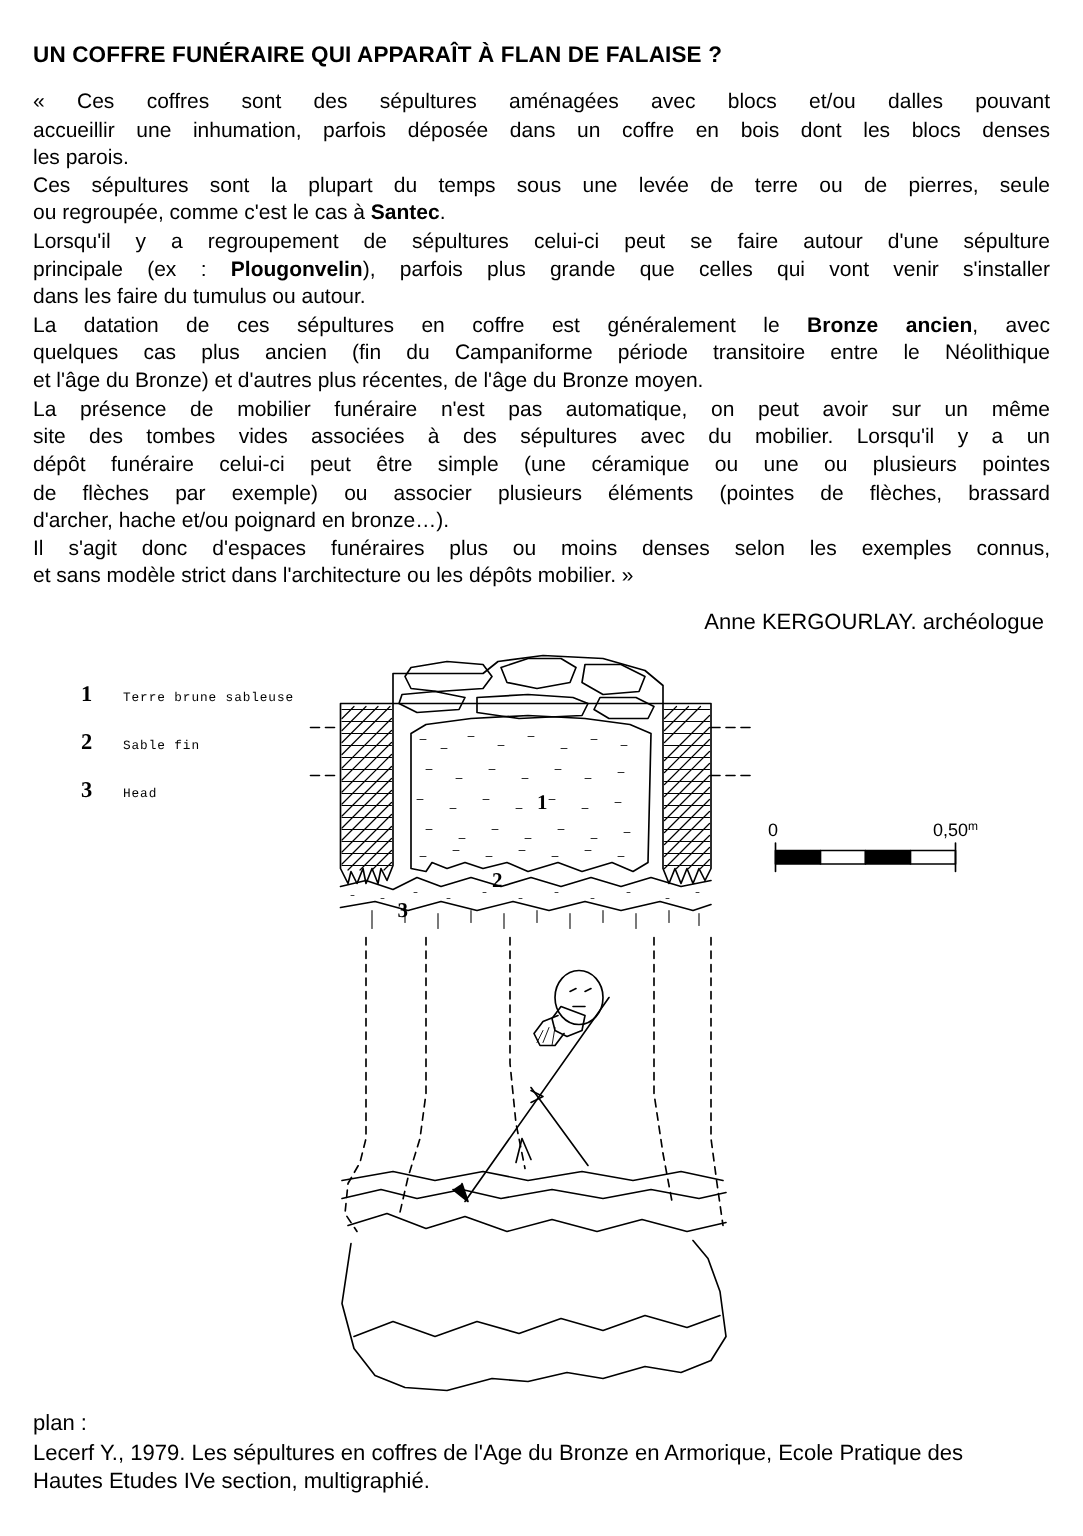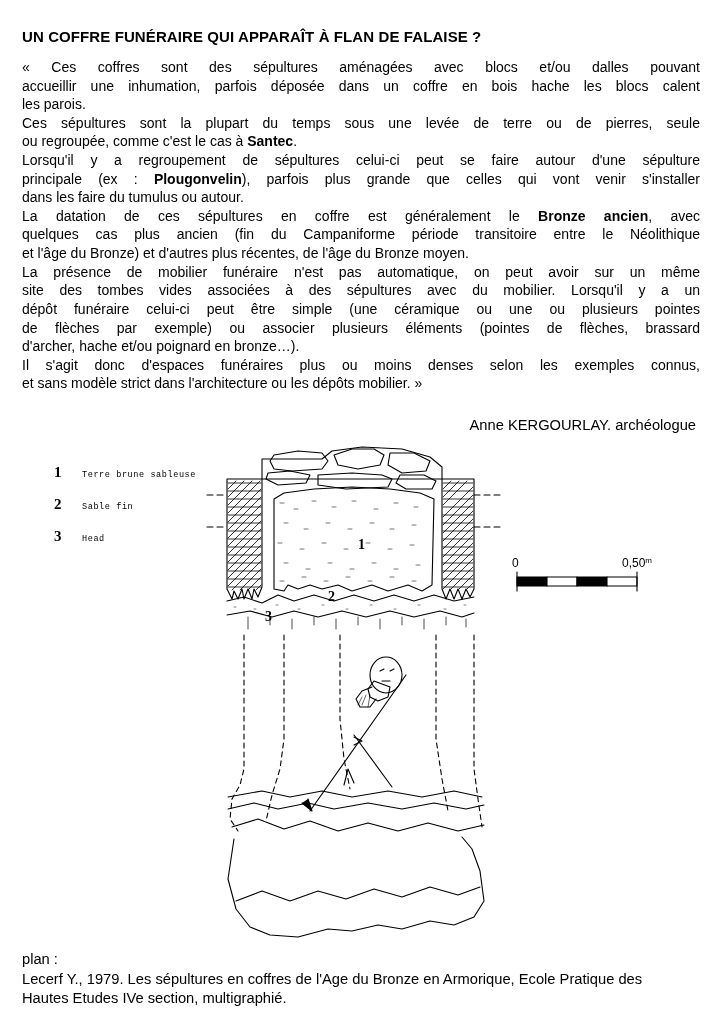--- a/index.html
+++ b/index.html
@@ -40,21 +40,21 @@
   }
   .justify-line {
     display: block;
     text-align: justify;
     text-align-last: justify;
   }
   b { font-weight: bold; }
   .credit {
     text-align: right;
     font-size: 14.7px;
-    margin-top: 24px;
+    margin-top: 14px;
     padding-right: 4px;
   }
   .figure {
     position: relative;
     width: 700px;
     height: 505px;
     margin-top: 6px;
   }
   .figure svg {
     display: block;
@@ -92,21 +92,21 @@
 <body>
 
 <div class="page">
 
   <h1 class="doc-title">UN COFFRE FUNÉRAIRE QUI APPARAÎT À FLAN DE FALAISE ?</h1>
 
   <div class="body-text">
 
     <p>
       <span class="justify-line">« Ces coffres sont des sépultures aménagées avec blocs et/ou dalles pouvant</span>
-      <span class="justify-line">accueillir une inhumation, parfois déposée dans un coffre en bois hache les blocs calent</span>
+      <span class="justify-line">accueillir une inhumation, parfois déposée dans un coffre en bois dont les blocs denses</span>
       <span>les parois.</span>
     </p>
 
     <p>
       <span class="justify-line">Ces sépultures sont la plupart du temps sous une levée de terre ou de pierres, seule</span>
       <span>ou regroupée, comme c'est le cas à <b>Santec</b>.</span>
     </p>
 
     <p>
       <span class="justify-line">Lorsqu'il y a regroupement de sépultures celui-ci peut se faire autour d'une sépulture</span>

